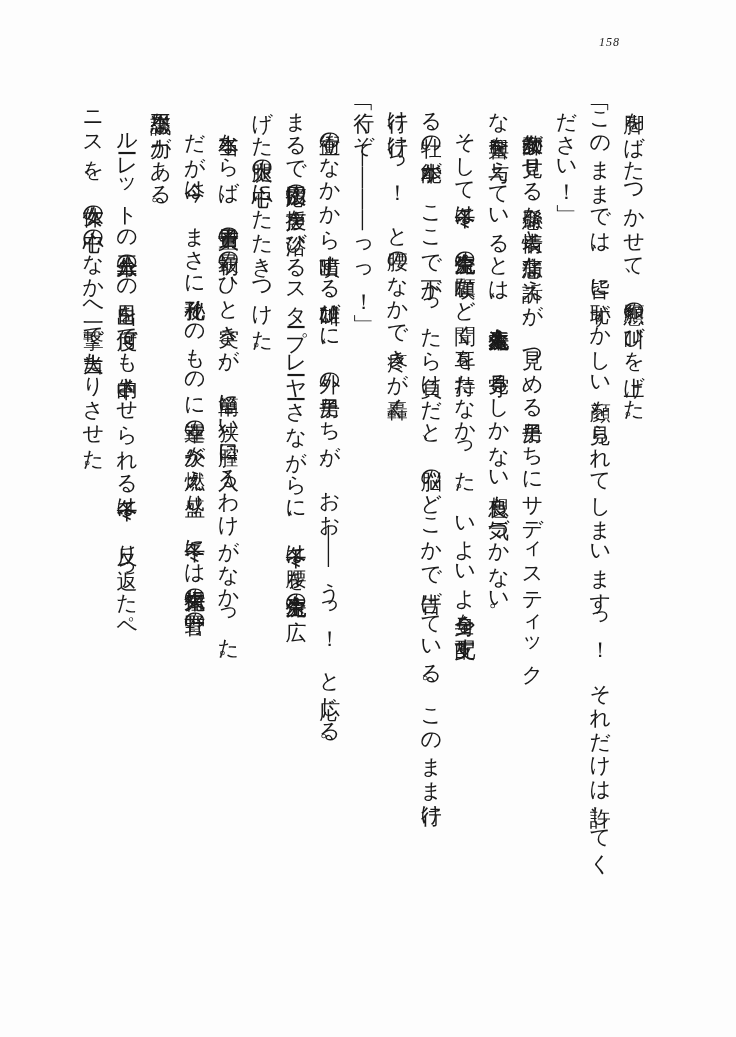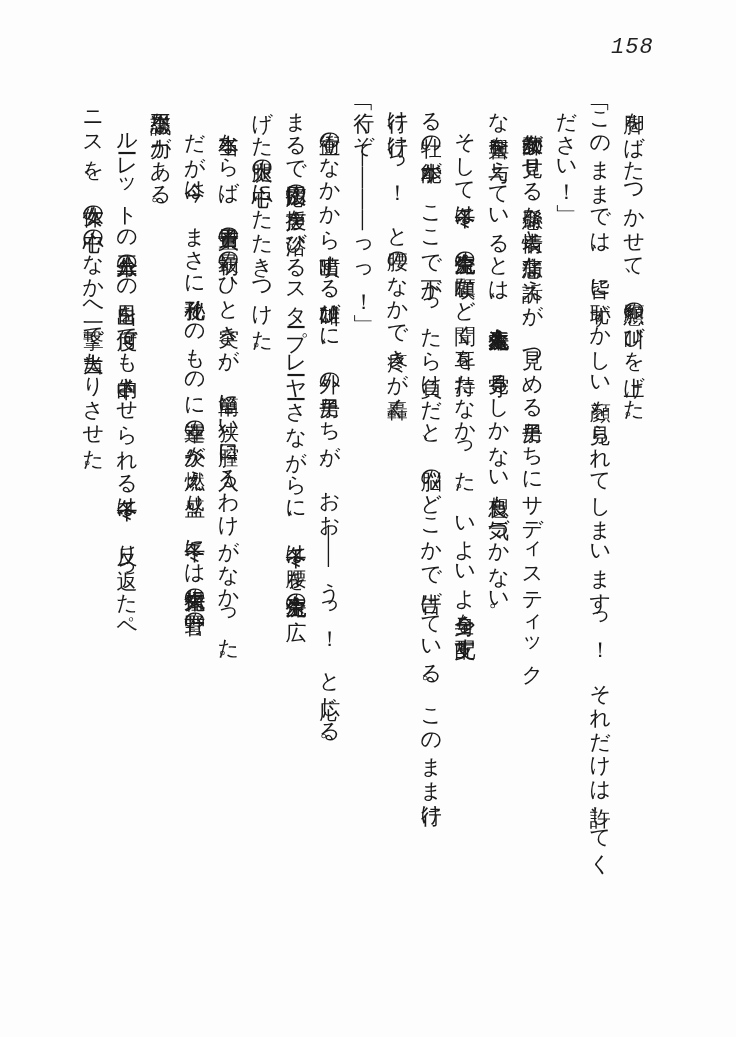--- a/index.html
+++ b/index.html
@@ -10,26 +10,25 @@
     width: 736px;
     height: 1037px;
     background: #fdfdfd;
     position: relative;
     overflow: hidden;
   }
   .page-number {
     position: absolute;
     top: 35px;
     left: 599px;
-    font-family: Liberation Mono, monospace;
+    font-family: Liberation Serif, serif;
     font-style: italic;
-    font-size: 22px;
+    font-size: 12px;
     color: #222222;
     letter-spacing: 1px;
-    margin-left: 12px;
   }
   .text-block {
     position: absolute;
     top: 97px;
     right: 86px;
     height: 834px;
     writing-mode: vertical-rl;
     text-orientation: mixed;
     font-family: "DejaVu Serif", "Liberation Serif", serif;
     font-size: 21px;

